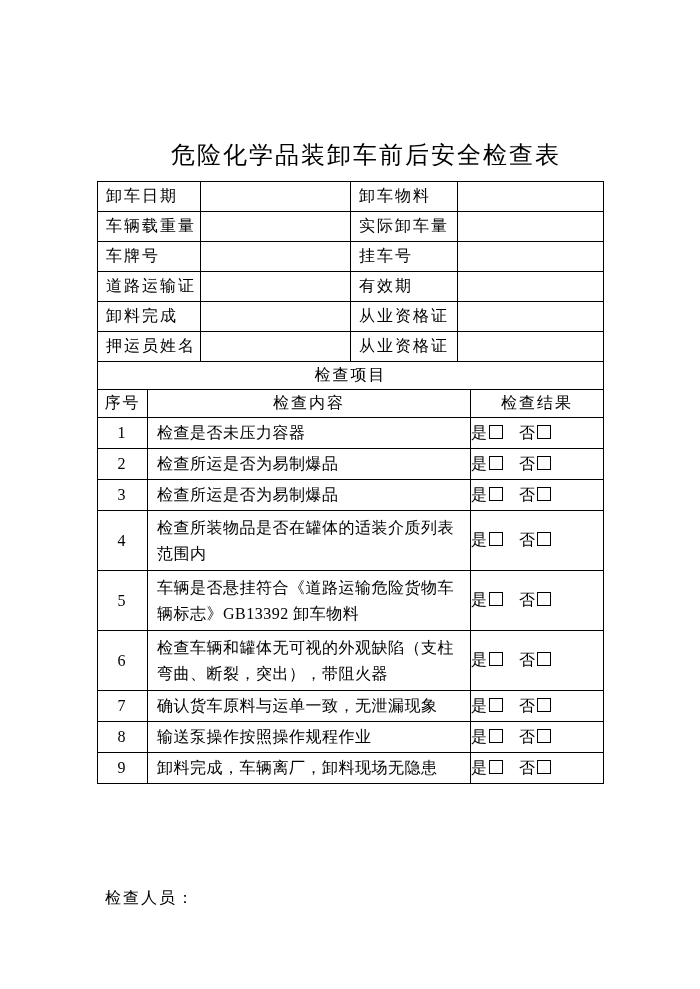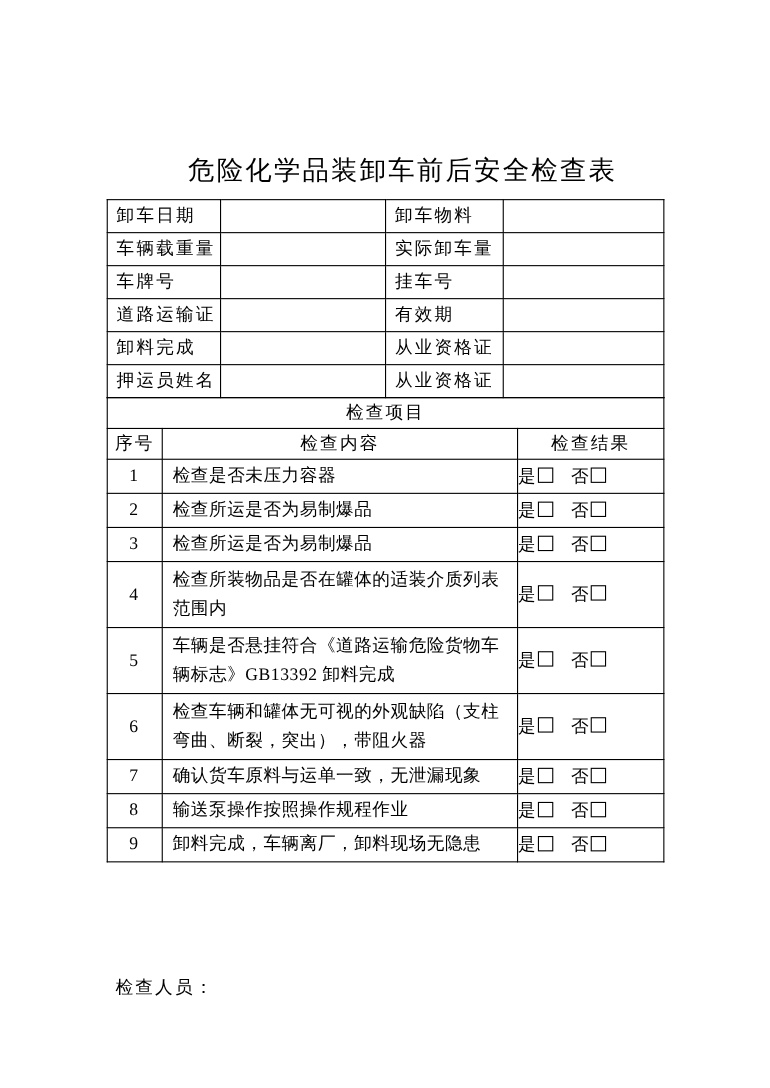--- a/index.html
+++ b/index.html
@@ -129,21 +129,21 @@
         </tr>
         <tr class="h60">
           <td class="center">4</td>
           <td class="content">检查所装物品是否在罐体的适装介质列表范围内</td>
           <td class="result">
             <span>是</span><span class="checkbox"></span><span class="opt-gap">否</span><span class="checkbox"></span>
           </td>
         </tr>
         <tr class="h60">
           <td class="center">5</td>
-          <td class="content">车辆是否悬挂符合《道路运输危险货物车辆标志》GB13392 卸料完成</td>
+          <td class="content">车辆是否悬挂符合《道路运输危险货物车辆标志》GB13392 卸车物料</td>
           <td class="result">
             <span>是</span><span class="checkbox"></span><span class="opt-gap">否</span><span class="checkbox"></span>
           </td>
         </tr>
         <tr class="h60">
           <td class="center">6</td>
           <td class="content">检查车辆和罐体无可视的外观缺陷（支柱弯曲、断裂，突出），带阻火器</td>
           <td class="result">
             <span>是</span><span class="checkbox"></span><span class="opt-gap">否</span><span class="checkbox"></span>
           </td>

